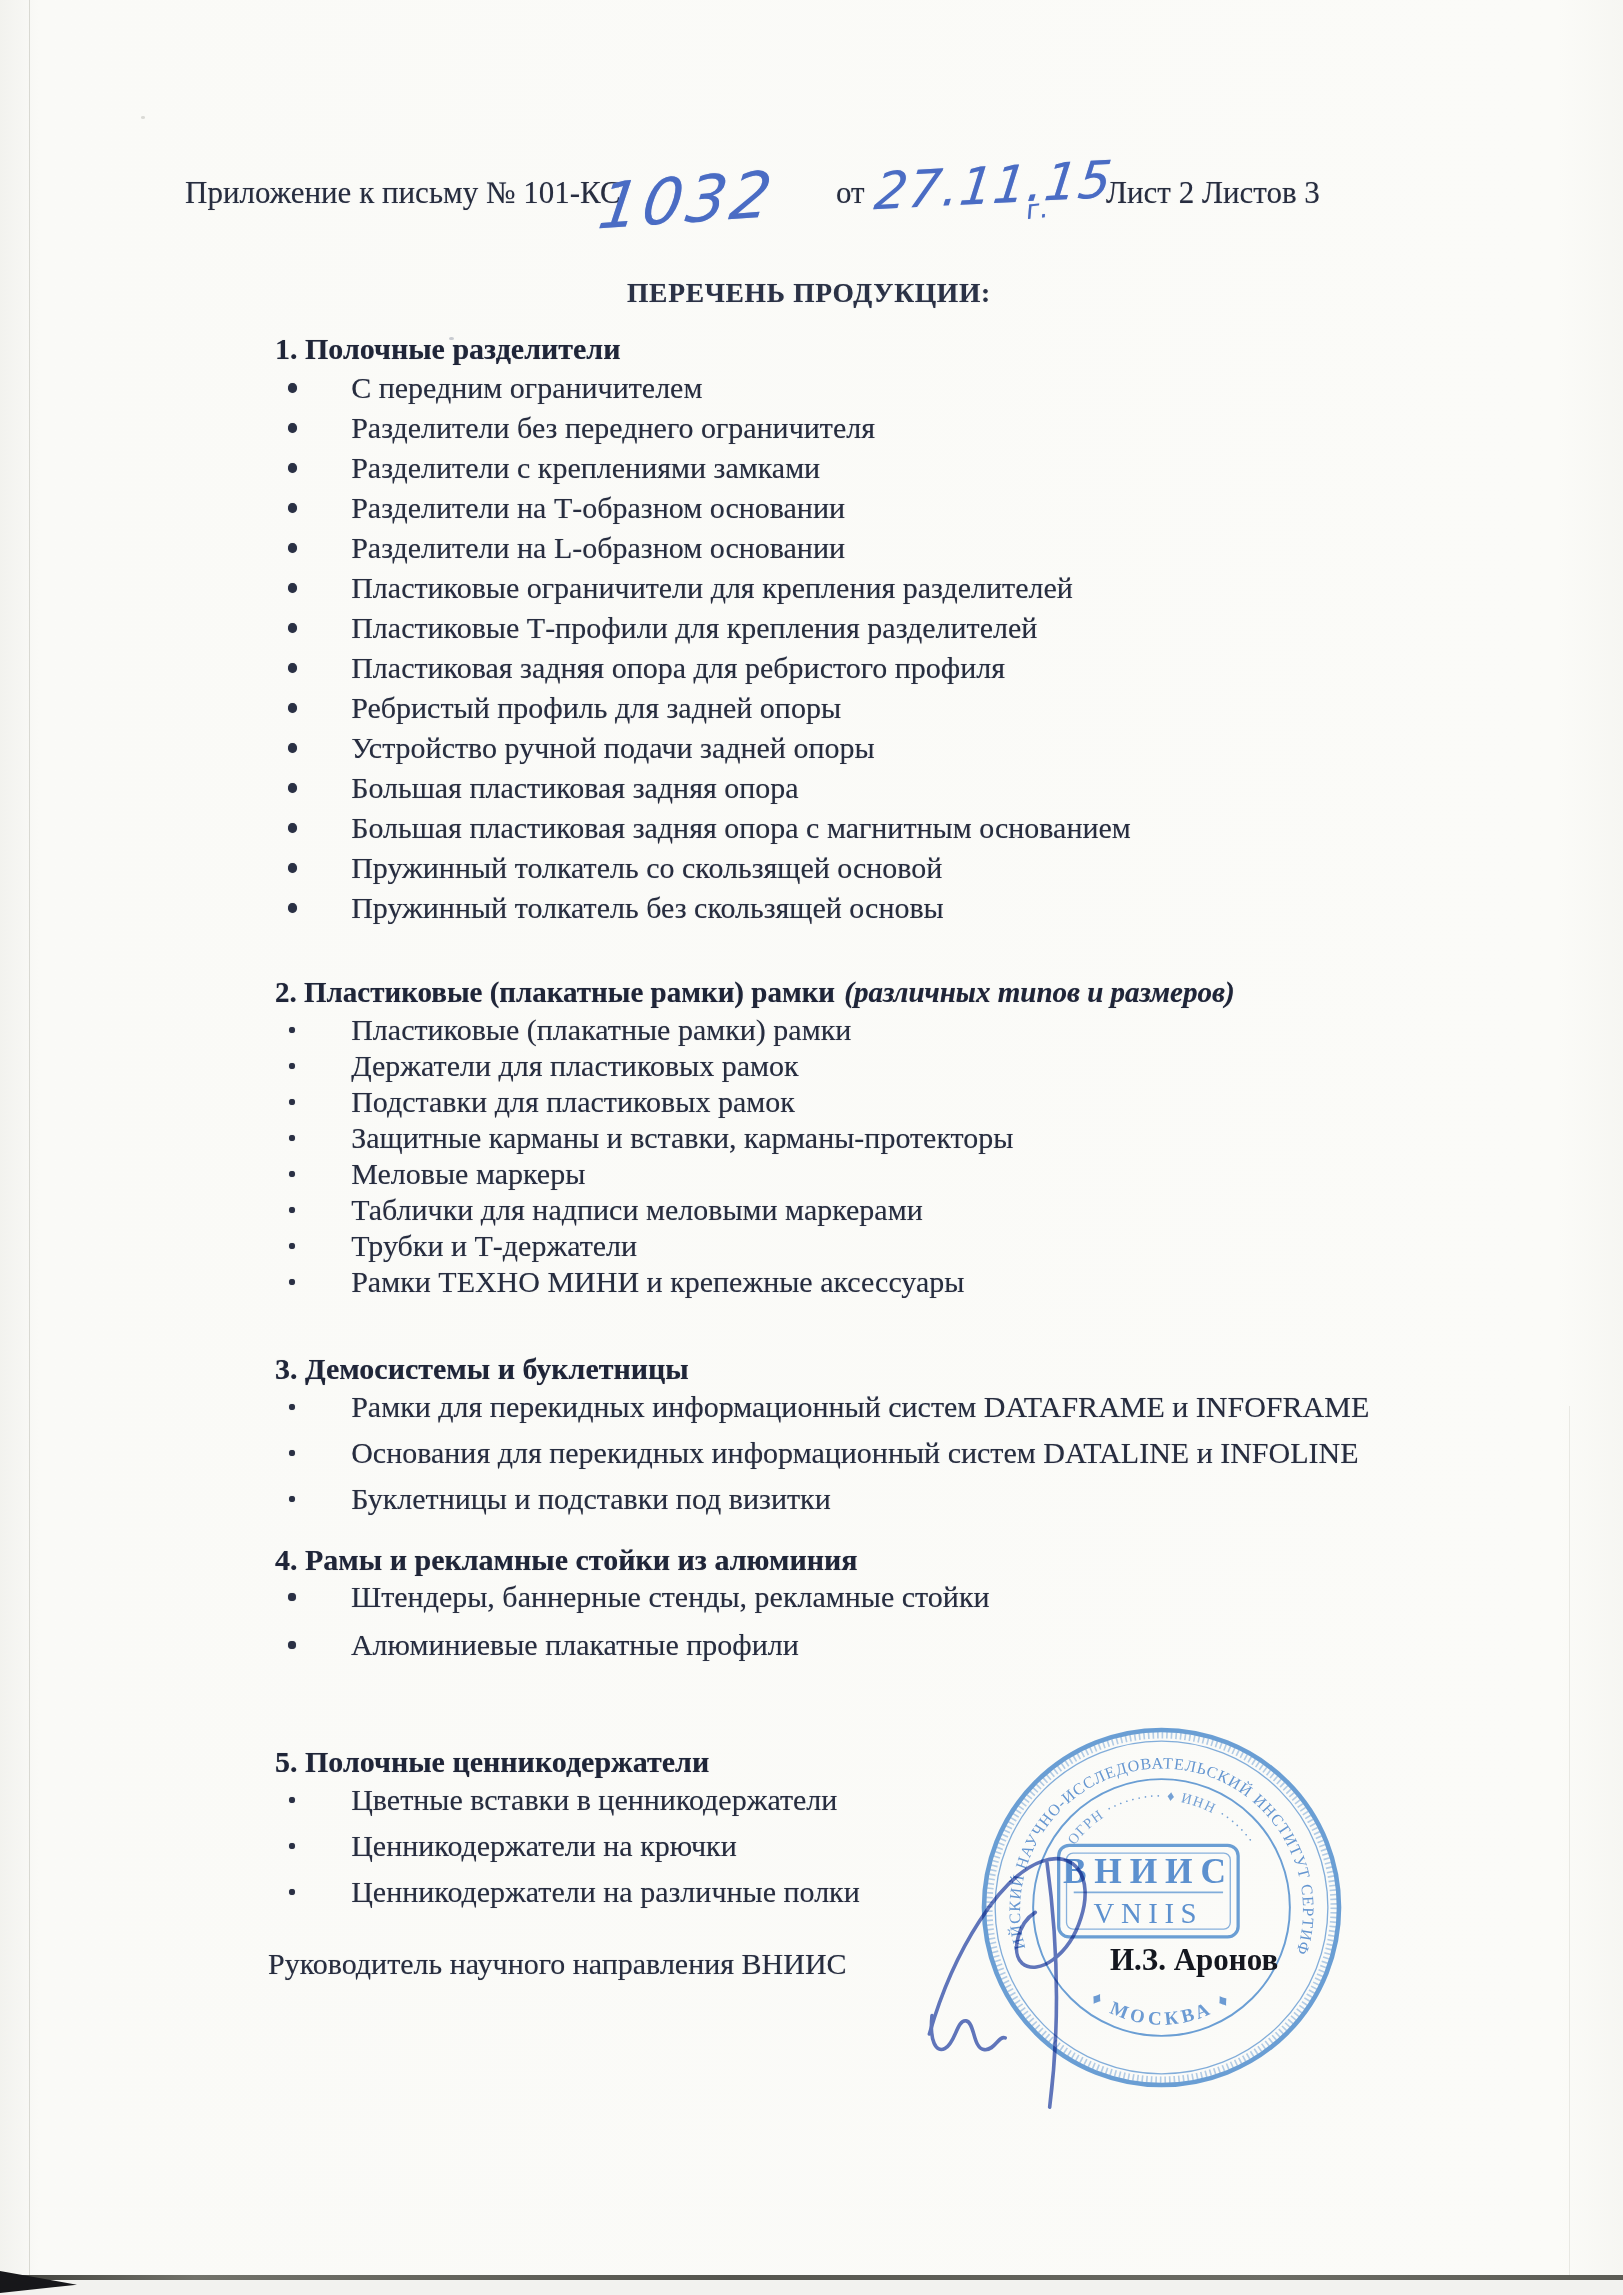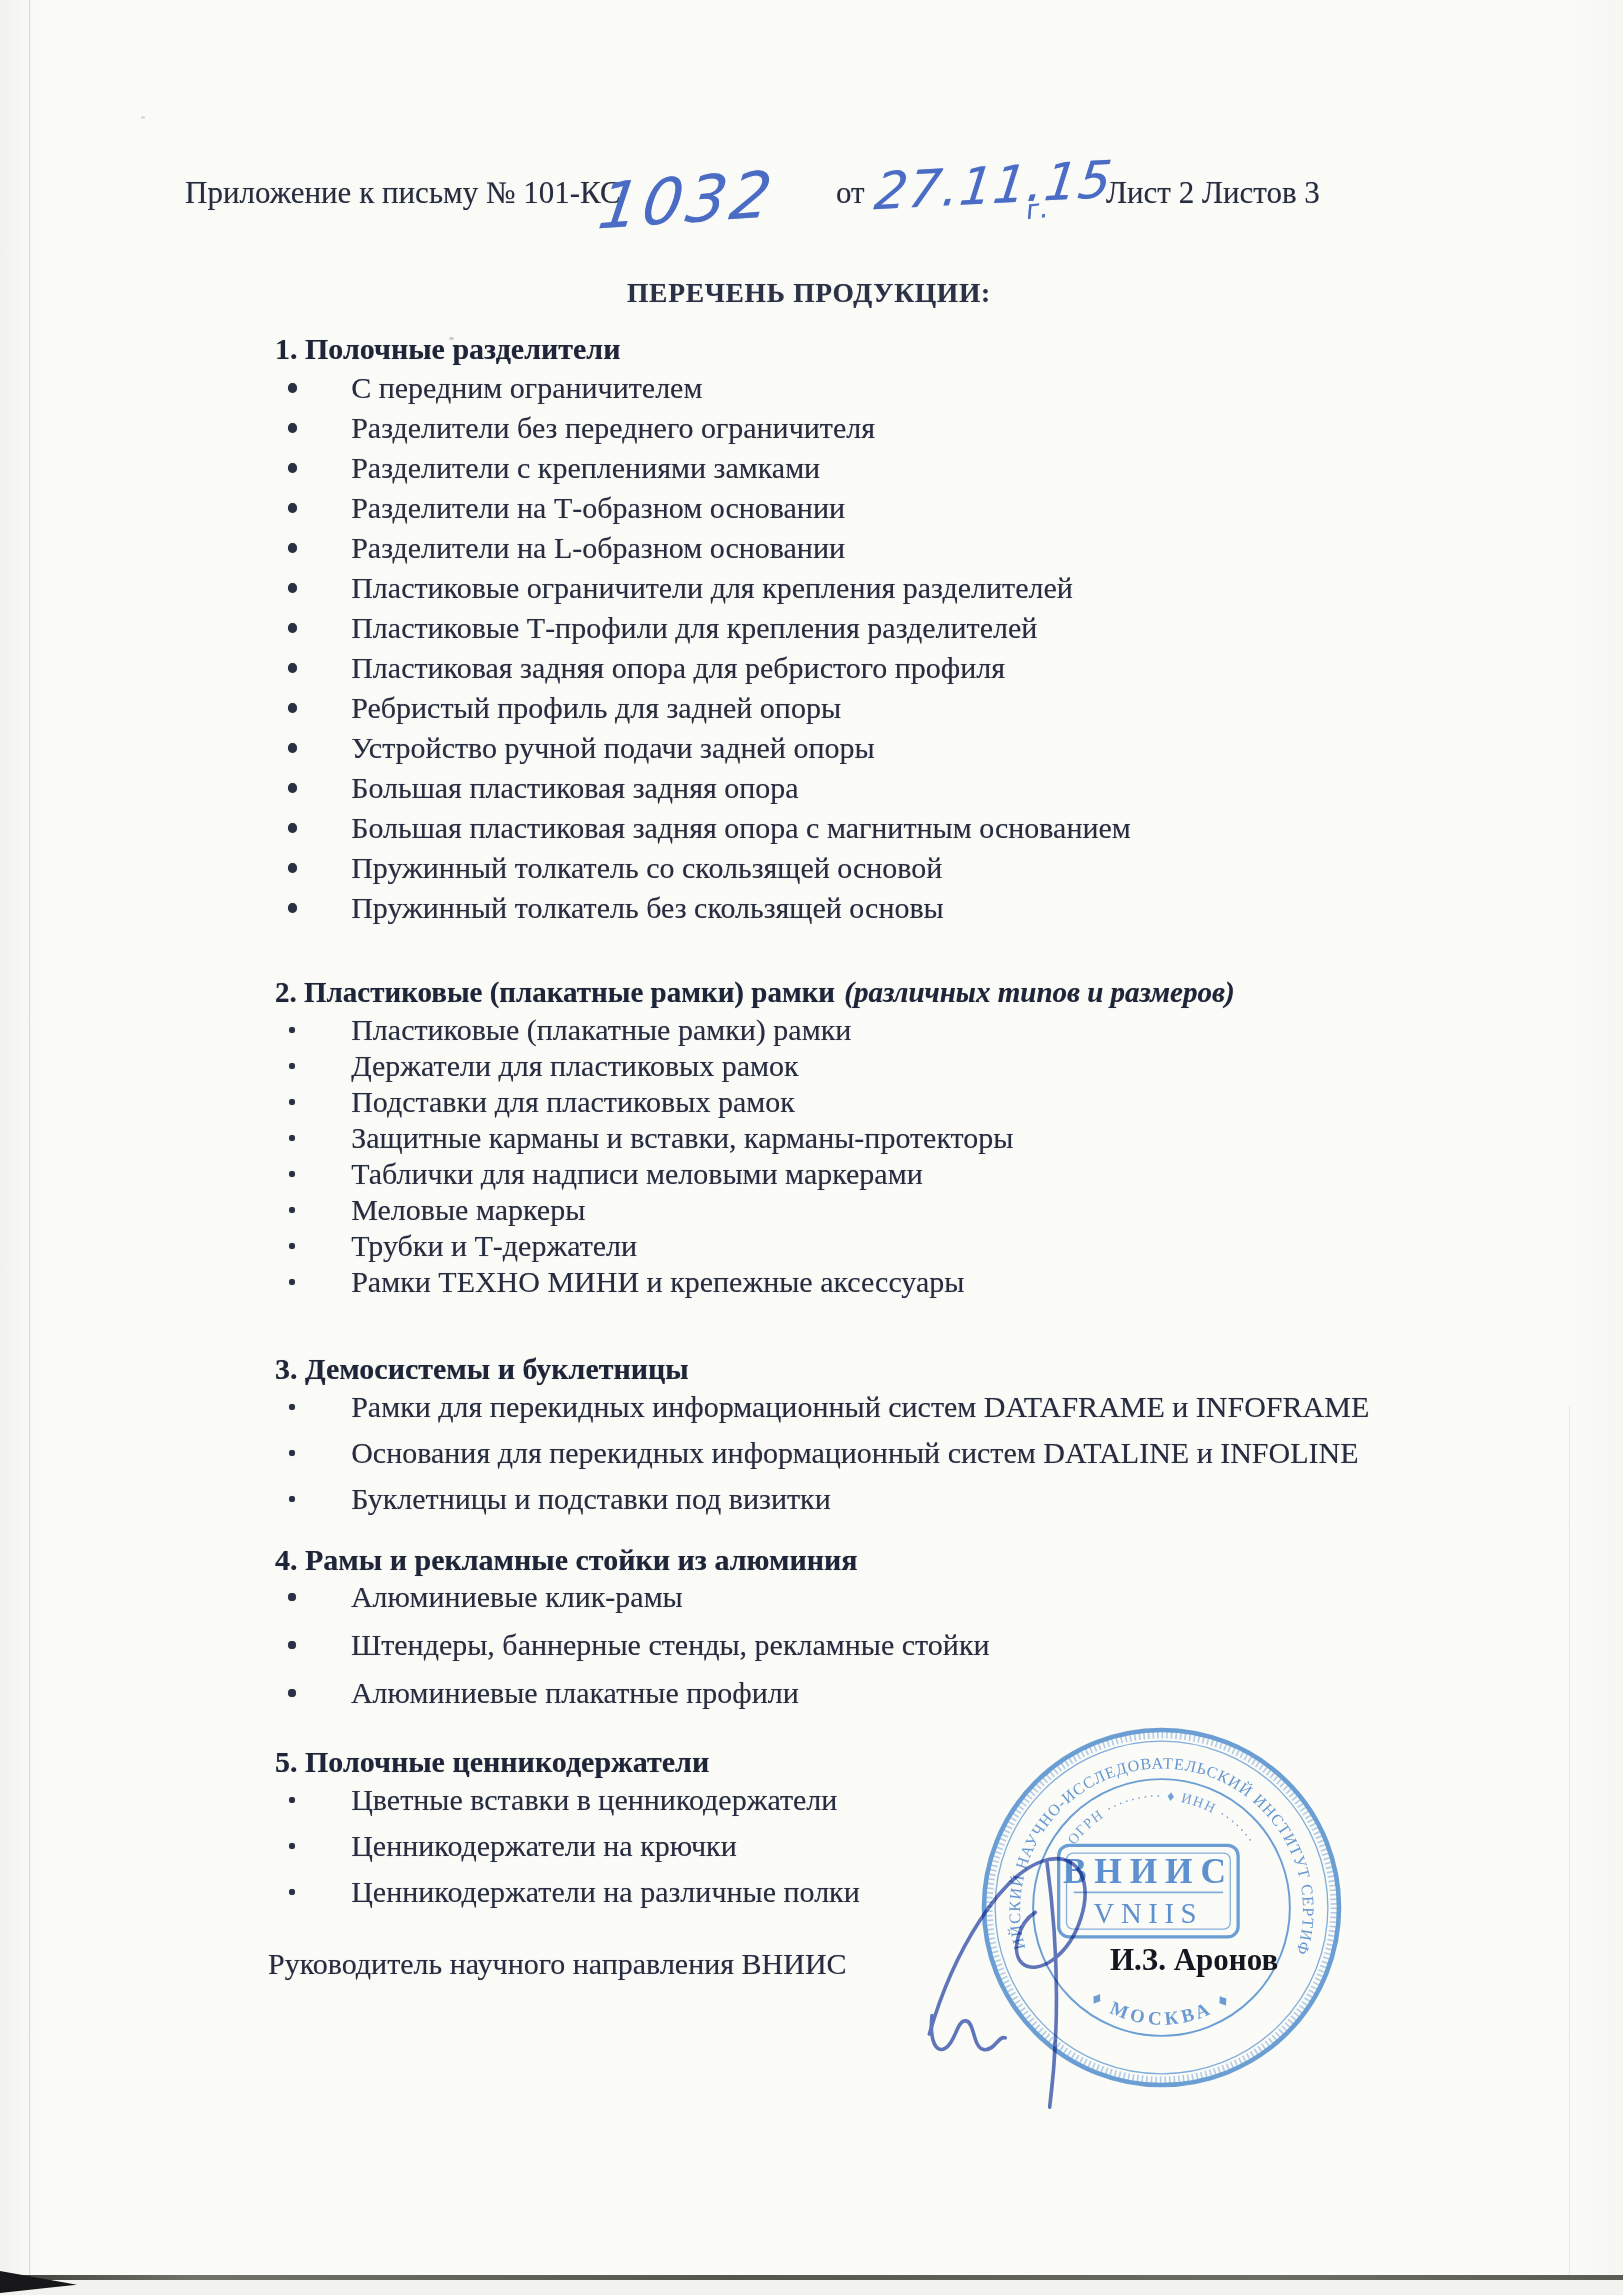--- a/index.html
+++ b/index.html
@@ -160,25 +160,25 @@
       <li>
       <span class="dot dot-sm"></span>
       <span class="itext ink">Подставки для пластиковых рамок</span>
     </li>
       <li>
       <span class="dot dot-sm"></span>
       <span class="itext ink">Защитные карманы и вставки, карманы-протекторы</span>
     </li>
       <li>
       <span class="dot dot-sm"></span>
+      <span class="itext ink">Меловые маркеры</span>
+    </li>
+      <li>
+      <span class="dot dot-sm"></span>
       <span class="itext ink">Таблички для надписи меловыми маркерами</span>
-    </li>
-      <li>
-      <span class="dot dot-sm"></span>
-      <span class="itext ink">Меловые маркеры</span>
     </li>
       <li>
       <span class="dot dot-sm"></span>
       <span class="itext ink">Трубки и Т-держатели</span>
     </li>
       <li>
       <span class="dot dot-sm"></span>
       <span class="itext ink">Рамки ТЕХНО МИНИ и крепежные аксессуары</span>
     </li>
     </ul>
@@ -194,24 +194,20 @@
       <span class="itext ink">Основания для перекидных информационный систем DATALINE и INFOLINE</span>
     </li>
       <li>
       <span class="dot dot-sm"></span>
       <span class="itext ink">Буклетницы и подставки под визитки</span>
     </li>
     </ul>
 
   <div class="abs sec-head s4-head">4. Рамы и рекламные стойки из алюминия</div>
   <ul class="plist s4-list">
-      <li>
-      <span class="dot dot-md"></span>
-      <span class="itext ink">Алюминиевые клик-рамы</span>
-    </li>
       <li>
       <span class="dot dot-md"></span>
       <span class="itext ink">Штендеры, баннерные стенды, рекламные стойки</span>
     </li>
       <li>
       <span class="dot dot-md"></span>
       <span class="itext ink">Алюминиевые плакатные профили</span>
     </li>
     </ul>
 

